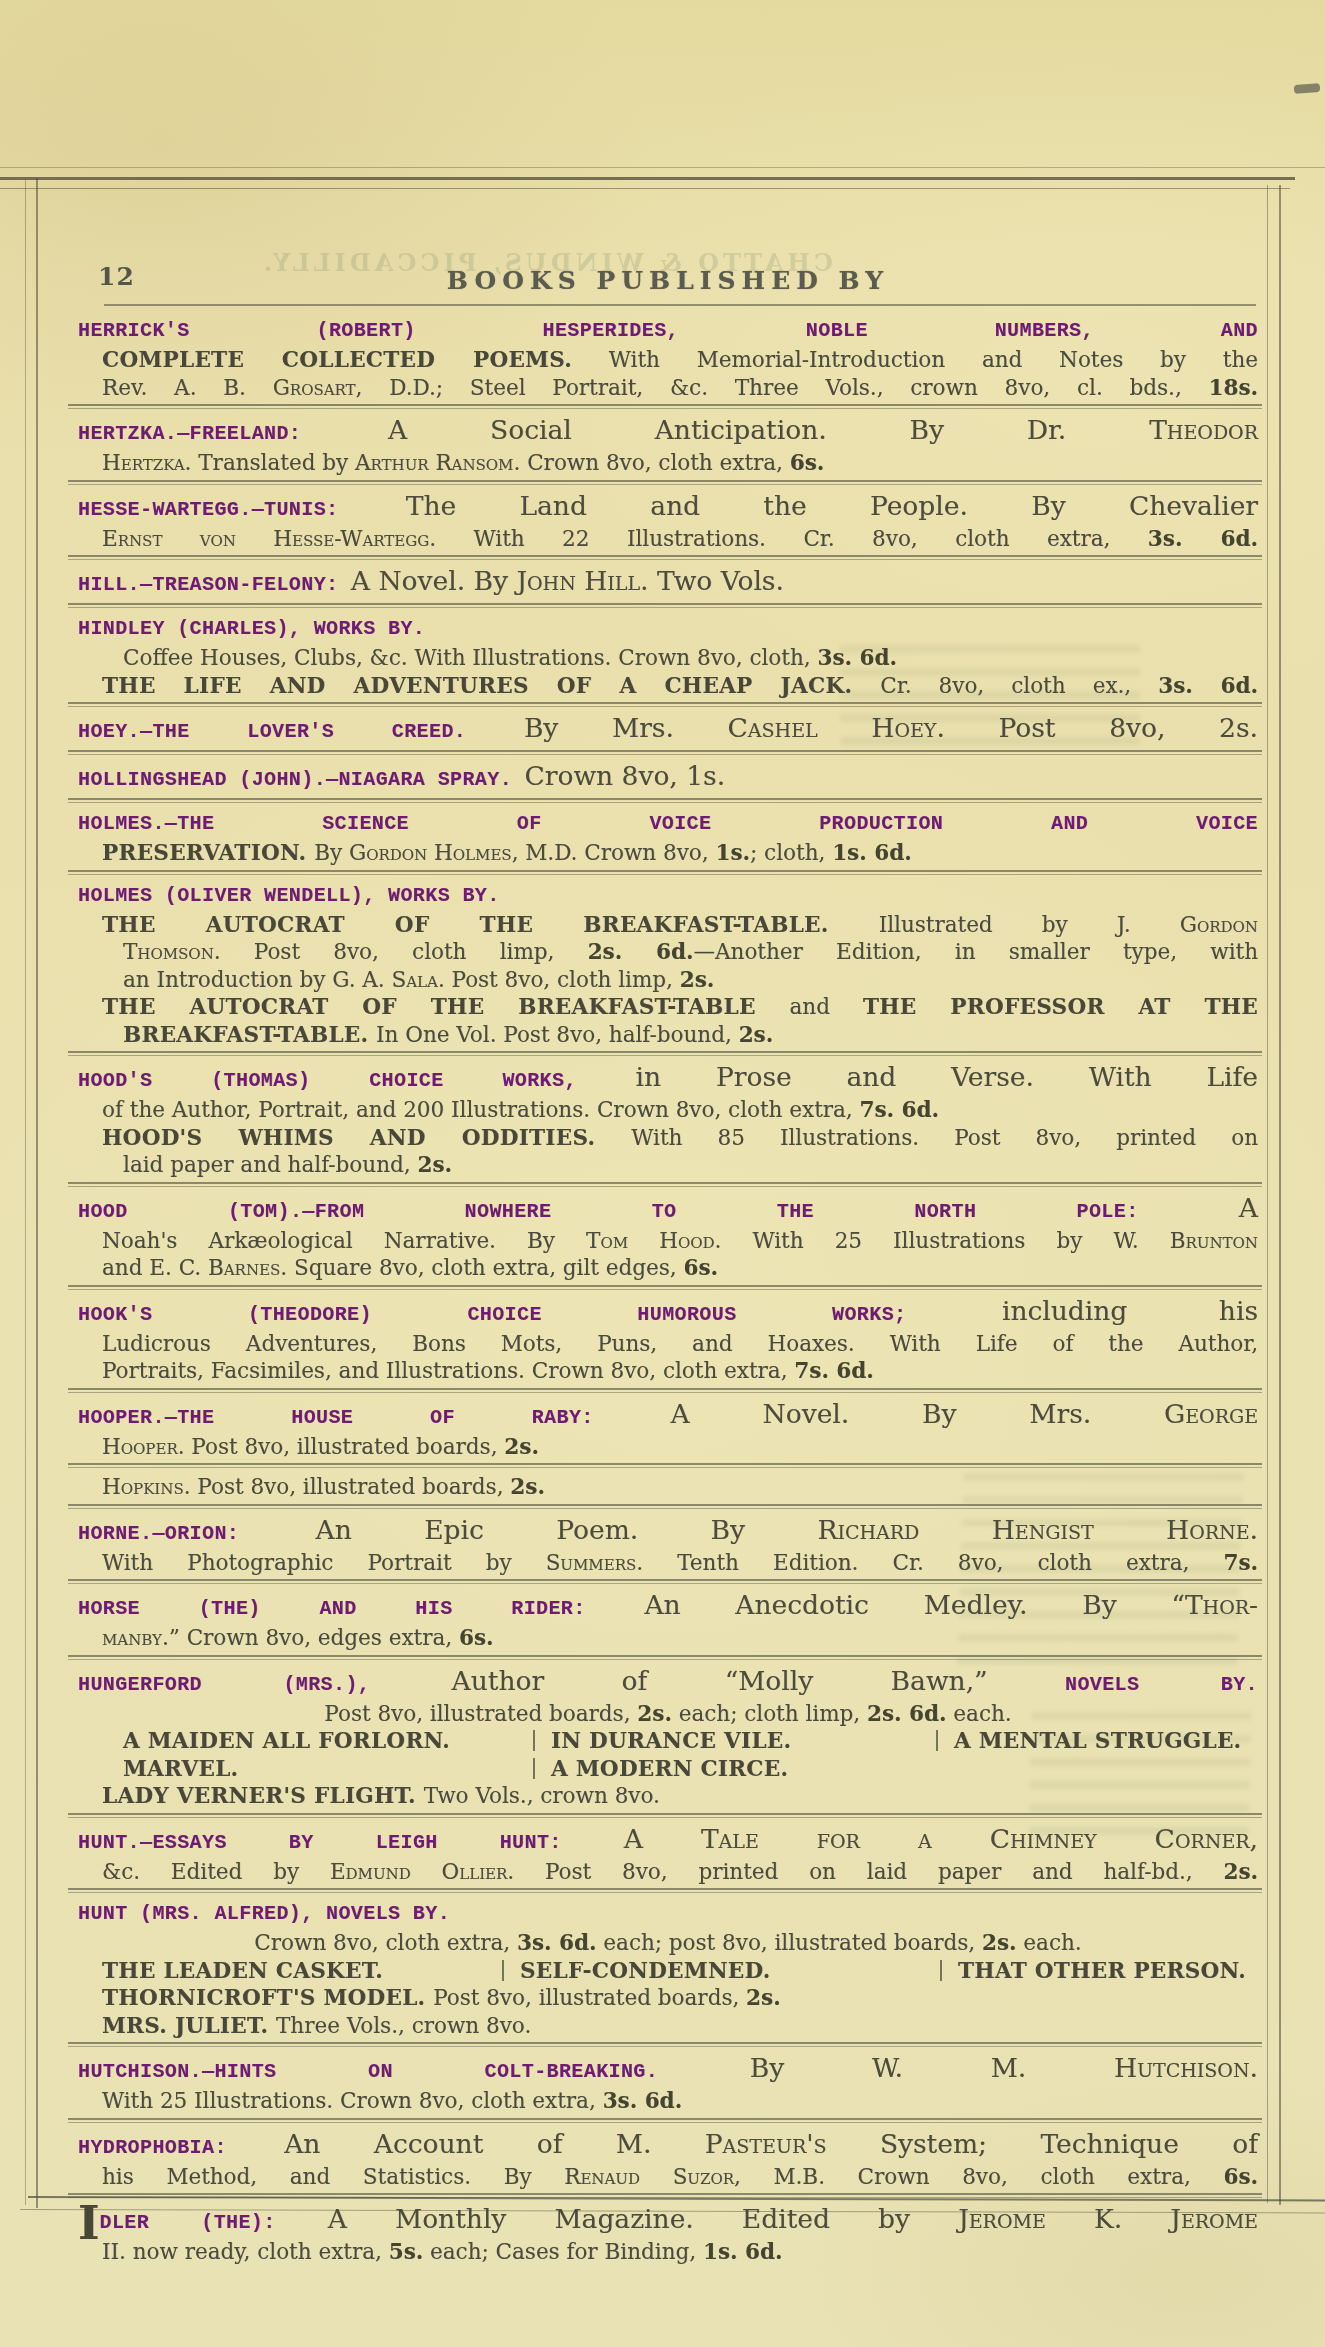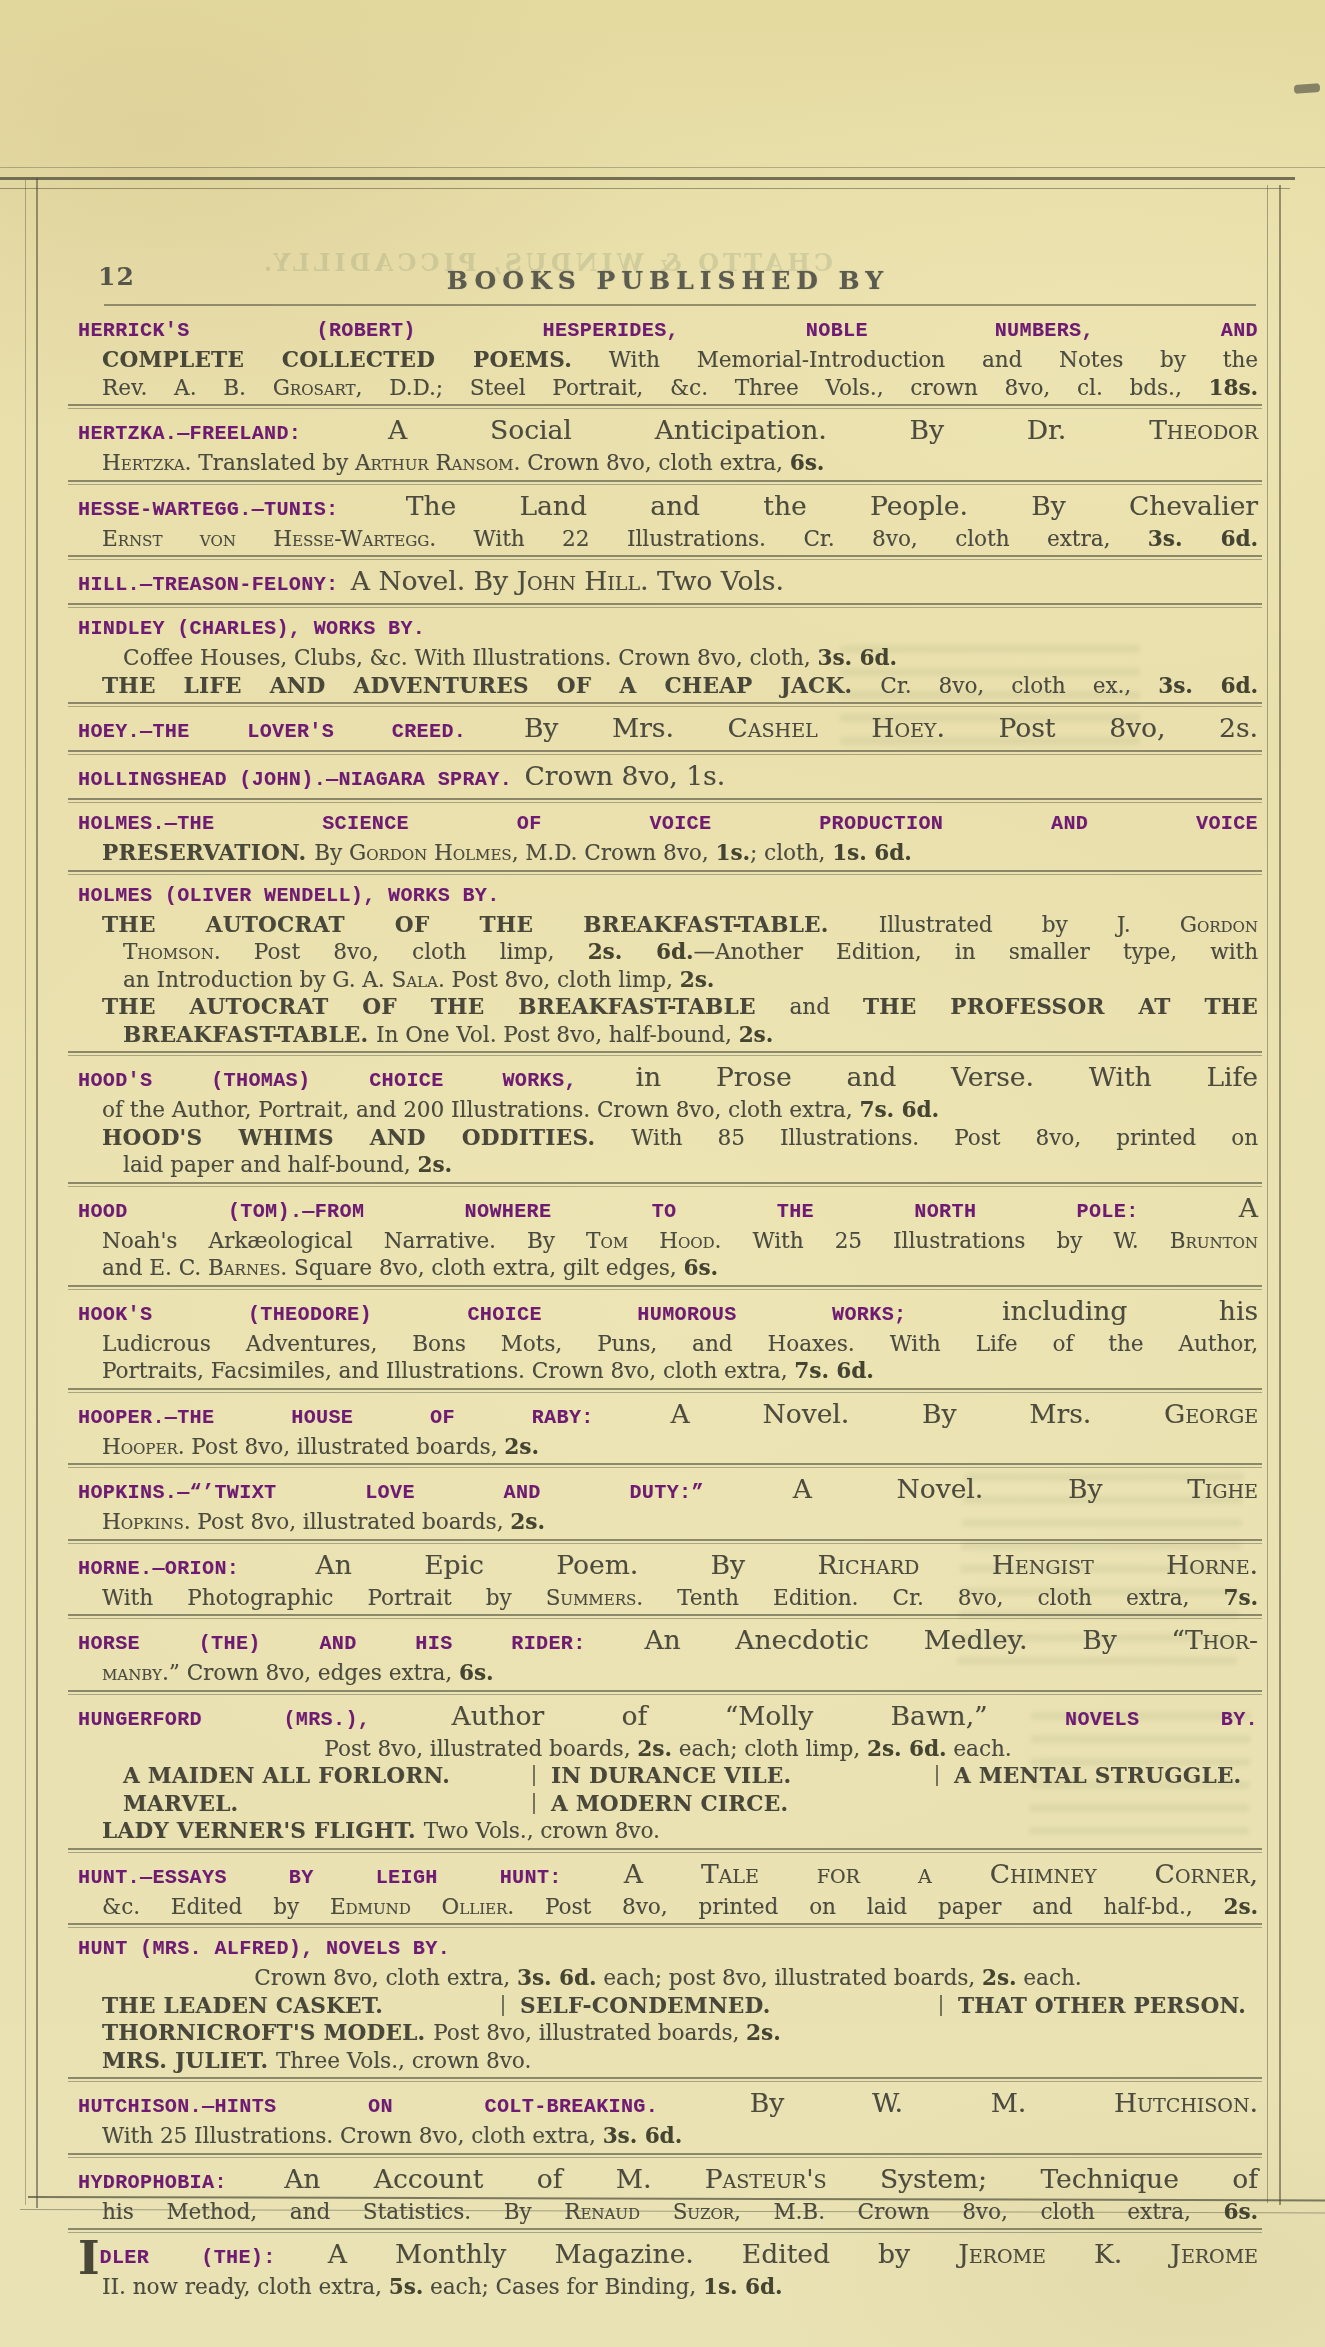--- a/index.html
+++ b/index.html
@@ -134,21 +134,20 @@
         <div class="l j i1"><span class="r">Ludicrous Adventures, Bons Mots, Puns, and Hoaxes. With Life of the Author,</span></div>
         <div class="l i1"><span class="r">Portraits, Facsimiles, and Illustrations. Crown 8vo, cloth extra, </span><span class="b">7s. 6d.</span></div>
       </div>
       <div class="sep"></div>
       <div class="entry">
         <div class="l j"><span class="hb">HOOPER.—THE HOUSE OF RABY: </span><span class="hr2">A Novel. By Mrs. </span><span class="hsc">George</span></div>
         <div class="l i1"><span class="sc">Hooper</span><span class="r">. Post 8vo, illustrated boards, </span><span class="b">2s.</span></div>
       </div>
       <div class="sep"></div>
       <div class="entry">
-        <div class="l j"><span class="hb">HOPKINS.—“’TWIXT LOVE AND DUTY:” </span><span class="hr2">A Novel. By </span><span class="hsc">Tighe</span></div>
         <div class="l i1"><span class="sc">Hopkins</span><span class="r">. Post 8vo, illustrated boards, </span><span class="b">2s.</span></div>
       </div>
       <div class="sep"></div>
       <div class="entry">
         <div class="l j"><span class="hb">HORNE.—ORION: </span><span class="hr2">An Epic Poem. By </span><span class="hsc">Richard Hengist Horne</span><span class="hr2">.</span></div>
         <div class="l j i1"><span class="r">With Photographic Portrait by </span><span class="sc">Summers</span><span class="r">. Tenth Edition. Cr. 8vo, cloth extra, </span><span class="b">7s.</span></div>
       </div>
       <div class="sep"></div>
       <div class="entry">
         <div class="l j"><span class="hb">HORSE (THE) AND HIS RIDER: </span><span class="hr2">An Anecdotic Medley. By “</span><span class="hsc">Thor-</span></div>

